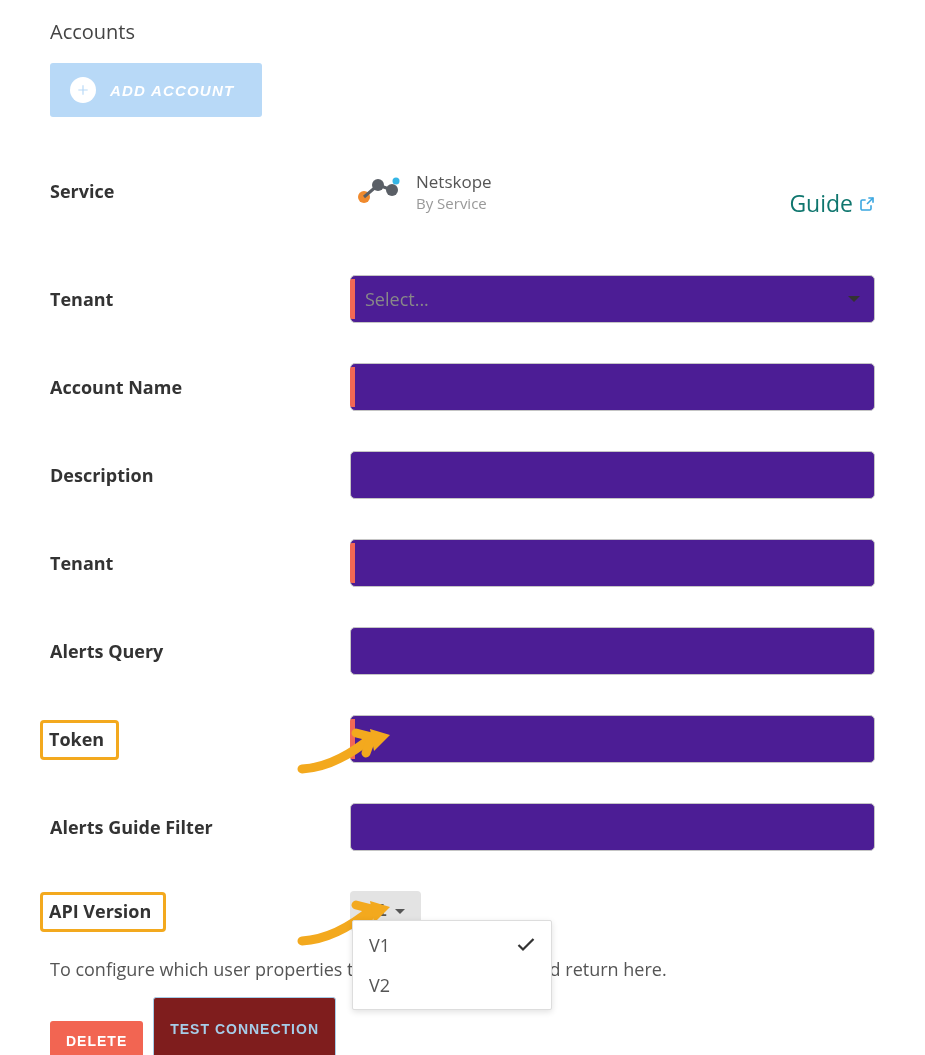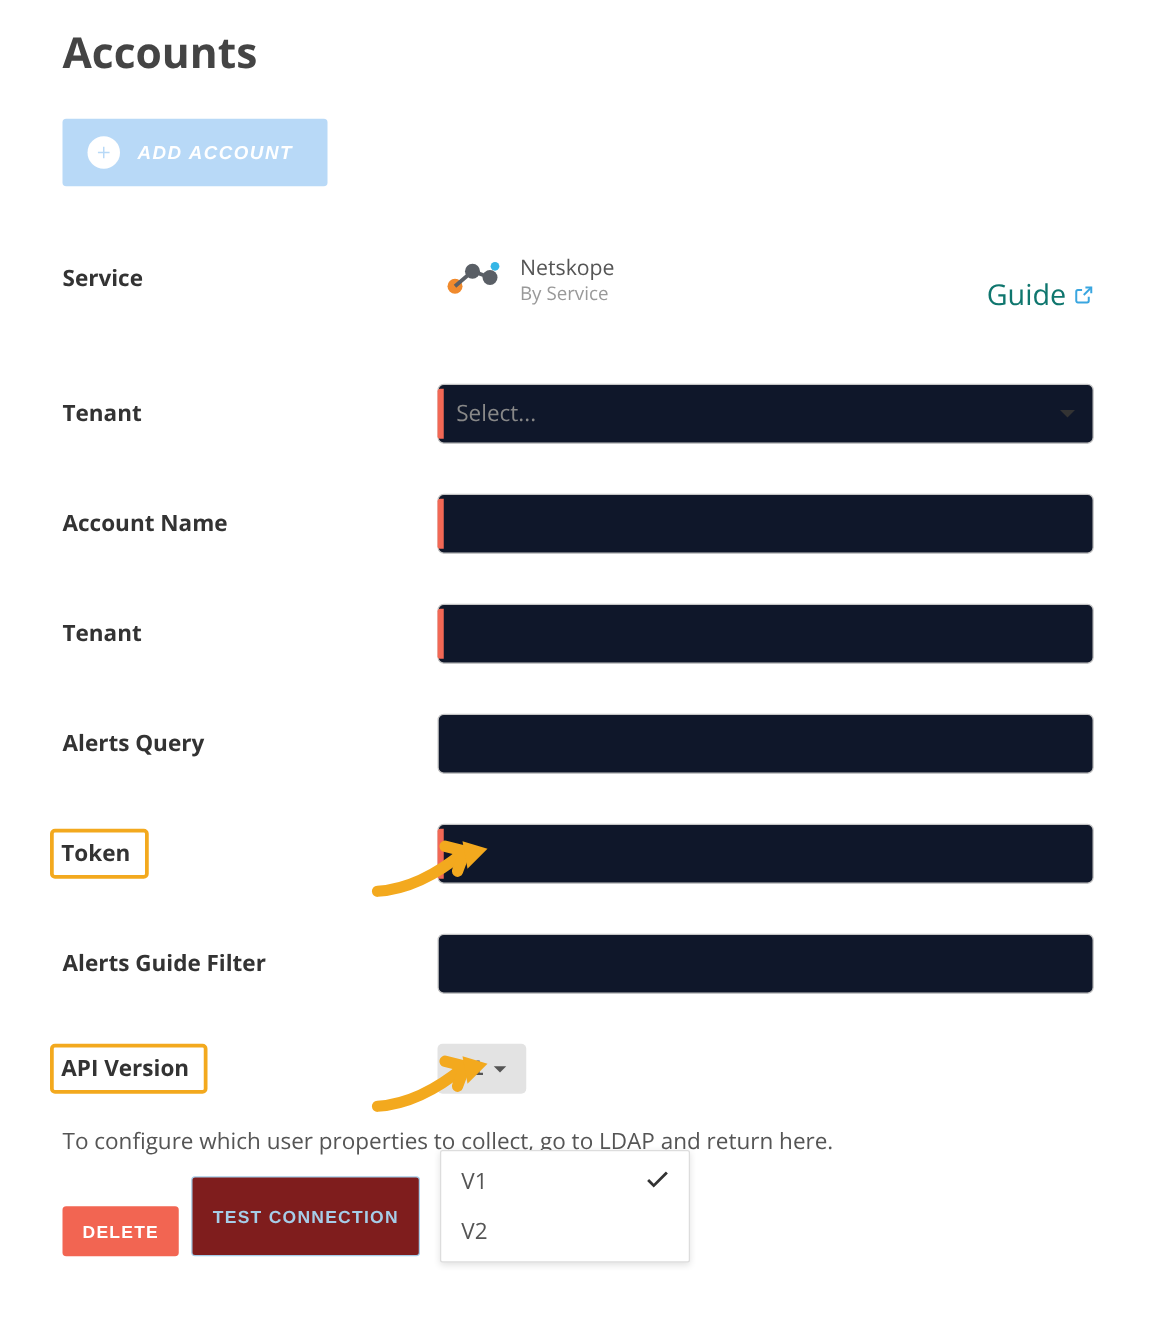--- a/index.html
+++ b/index.html
@@ -7,24 +7,24 @@
     font-family: "Open Sans", "Segoe UI", Arial, sans-serif;
     background: #fff;
     width: 925px;
     height: 1055px;
     overflow: hidden;
     position: relative;
     padding: 18px 50px 0 50px;
     color: #333;
   }
   h1.page-title {
-    font-size: 34px;
-    font-weight: 700;
+    font-size: 20px;
+    font-weight: 400;
     color: #444;
-    margin-bottom: 31px;
+    margin-bottom: 18px;
   }
   .add-account-btn {
     display: inline-flex;
     align-items: center;
     gap: 14px;
     background: #b8d9f7;
     color: #fff;
     font-weight: 700;
     letter-spacing: 1.2px;
     font-size: 15px;
@@ -61,21 +61,21 @@
     flex: 1;
     position: relative;
   }
   .text-input, .select-input {
     width: 100%;
     height: 48px;
     border: 1px solid #c5c5c5;
     border-radius: 5px;
     font-size: 18px;
     padding: 0 14px;
-    background: #0f172a;
+    background: #4c1d95;
     color: #333;
   }
   .select-input {
     display: flex; align-items: center; justify-content: space-between;
     color: #888;
     cursor: pointer;
   }
   .req-marker {
     position: absolute;
     left: 0; top: 4px; bottom: 4px;
@@ -228,20 +228,28 @@
   <div class="row">
     <div class="label-col">
       <label>Account Name</label>
     </div>
     <div class="input-col">
       <span class="req-marker"></span>
       <input class="text-input" type="text" style="">
     </div>
   </div>
 
+  <div class="row">
+    <div class="label-col">
+      <label>Description</label>
+    </div>
+    <div class="input-col">
+      <input class="text-input" type="text" style="">
+    </div>
+  </div>
 
   <div class="row">
     <div class="label-col">
       <label>Tenant</label>
     </div>
     <div class="input-col">
       <span class="req-marker"></span>
       <input class="text-input" type="text" style="">
     </div>
   </div>

